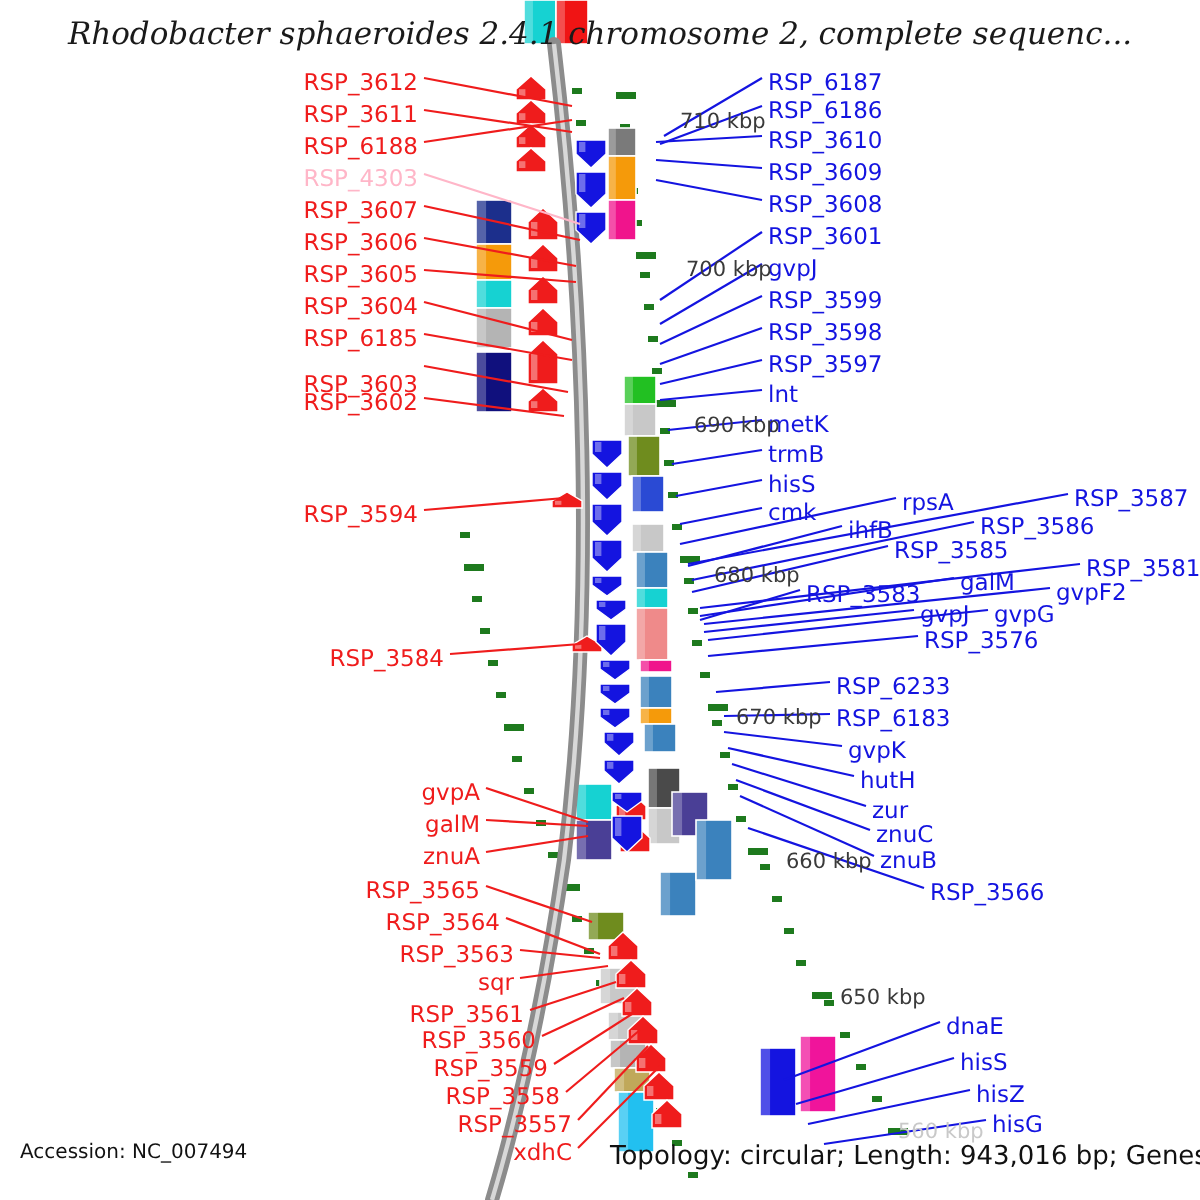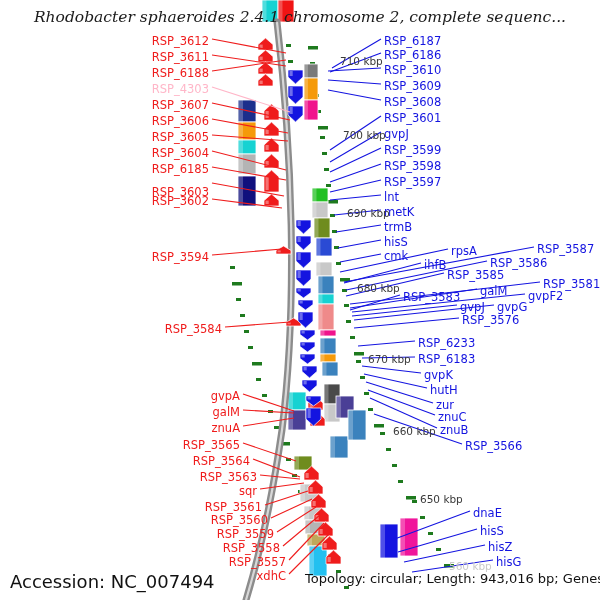--- a/index.html
+++ b/index.html
@@ -12,21 +12,21 @@
   #svg{position:absolute;left:0;top:0;}
 
   .title{
     position:absolute;left:0;top:8px;width:600px;text-align:center;
     font-family:"DejaVu Serif","Liberation Serif",serif;
     font-style:italic;font-size:15.5px;color:#1a1a1a;
     white-space:nowrap;pointer-events:none;
   }
   .footer-left{
     position:absolute;left:10px;top:571px;
-    font-size:18px;color:#111;white-space:nowrap;
+    font-size:10px;color:#111;white-space:nowrap;
   }
   .footer-right{
     position:absolute;left:305px;top:571px;
     font-size:13px;color:#111;white-space:nowrap;
   }
   .lbl{
     position:absolute;font-size:11.5px;white-space:nowrap;
     font-family:"DejaVu Sans","Liberation Sans",sans-serif;
   }
   .lbl.red{color:#ef1c1c;}

